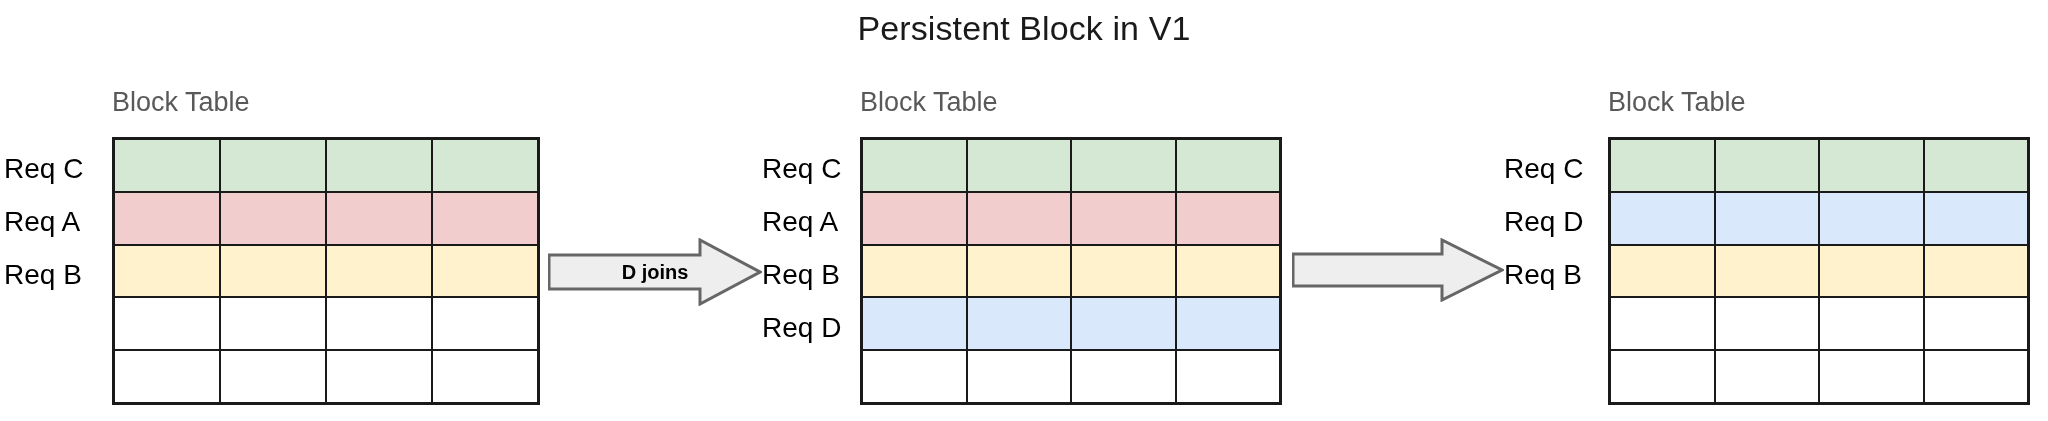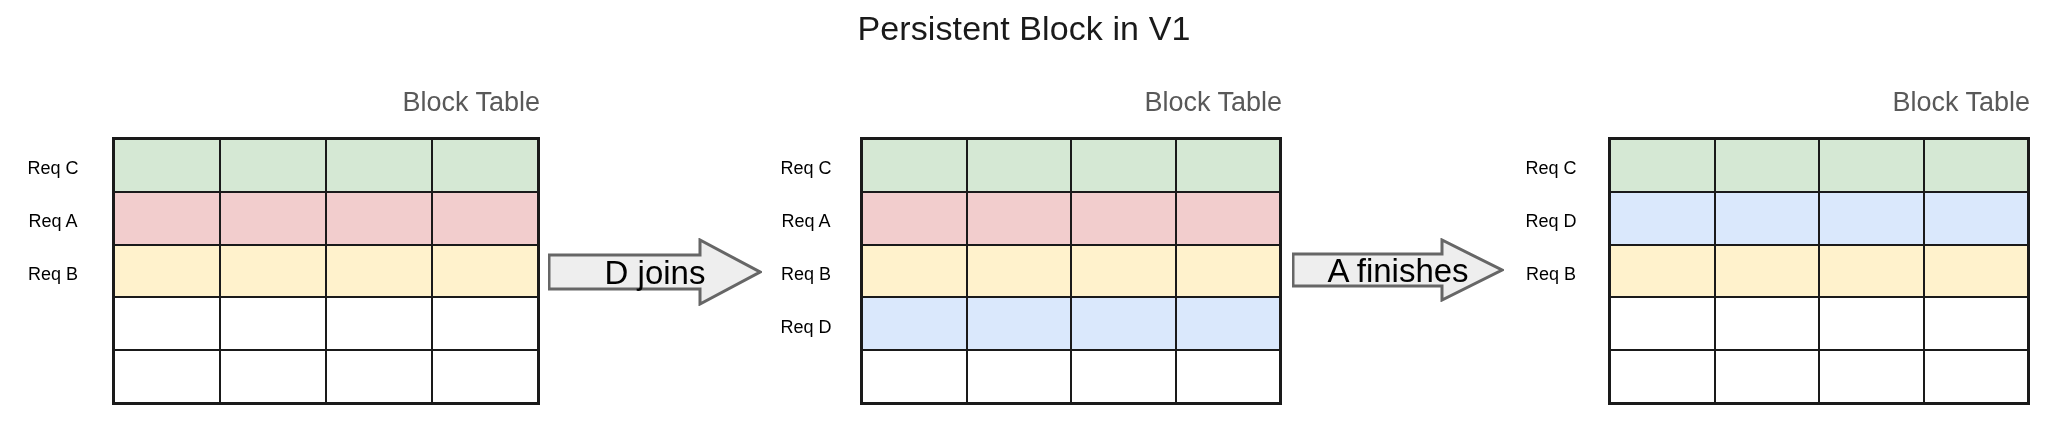--- a/index.html
+++ b/index.html
@@ -35,21 +35,21 @@
     position: absolute;
     top: 0;
     height: 421px;
   }
   .panel-title {
     position: absolute;
     font-size: 27px;
     line-height: 32px;
     color: #595959;
     font-weight: 400;
-    text-align: right;
+    text-align: left;
     white-space: nowrap;
   }
 
   .grid {
     position: absolute;
     border: 3px solid #1a1a1a;
     box-sizing: border-box;
     display: flex;
     flex-direction: column;
     background: #ffffff;
@@ -64,44 +64,45 @@
   .cell {
     flex: 1 1 0;
     border-right: 2px solid #1a1a1a;
     box-sizing: border-box;
   }
   .cell:last-child { border-right: none; }
 
   
   .row-label {
     position: absolute;
-    font-size: 18px;
+    font-size: 28px;
     line-height: 22px;
     color: #000000;
     white-space: nowrap;
-    text-align: center;
+    text-align: left;
   }
   .row-label.bold { font-weight: normal; }
 
   
   .arrow-wrap {
     position: absolute;
   }
   .arrow-wrap svg { display: block; }
   .arrow-label {
     position: absolute;
     left: 0;
     top: 0;
     width: 100%;
     text-align: center;
-    font-size: 33px;
+    font-size: 20px;
     line-height: 25px;
     color: #000000;
     white-space: nowrap;
     pointer-events: none;
+    font-weight: bold;
   }
 </style>
 </head>
 <body>
 
 <div id="page-title">Persistent Block in V1</div>
 
 <div class="panel" style="left:0px; width:548px;">
   <div class="panel-title" style="left:112px; width:428px; top:86px;">Block Table</div>
 
@@ -192,21 +193,20 @@
       <div class="cell" style="background: rgb(255, 255, 255);"></div>
       <div class="cell" style="background: rgb(255, 255, 255);"></div>
     </div>
   </div>
 </div>
 
 <div class="arrow-wrap" style="left:1292px; top:238px; width:212px; height:64px;">
   <svg width="212" height="64" viewBox="0 0 212 64">
     <polygon points="1,16 150,16 150,2 210,32 150,62 150,48 1,48" fill="#eeeeee" stroke="#666666" stroke-width="3" stroke-linejoin="miter"></polygon>
   </svg>
-  <div class="arrow-label" style="top:20px; padding-right:56px;">A finishes</div>
 </div>
 
 <div class="panel" style="left:1504px; width:544px;">
   <div class="panel-title" style="left:104px; width:422px; top:86px;">Block Table</div>
 
   <div class="row-label" style="left:0px; width:94px; top:142px; height:53px; line-height:53px;">Req C</div>
   <div class="row-label bold" style="left:0px; width:94px; top:195px; height:53px; line-height:53px;">Req D</div>
   <div class="row-label" style="left:0px; width:94px; top:248px; height:53px; line-height:53px;">Req B</div>
   <div class="row-label" style="left:0px; width:94px; top:301px; height:53px; line-height:53px;"></div>
   <div class="row-label" style="left:0px; width:94px; top:354px; height:53px; line-height:53px;"></div>

